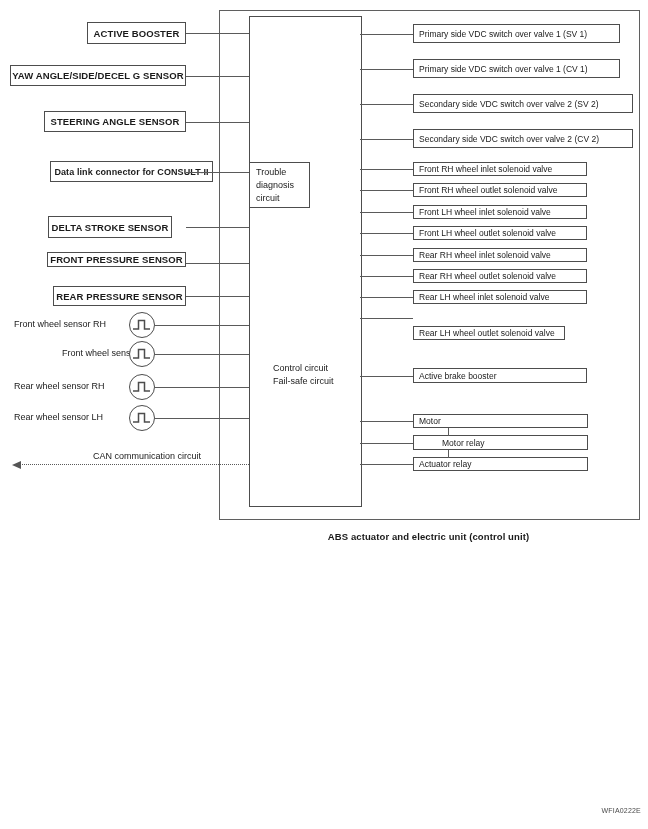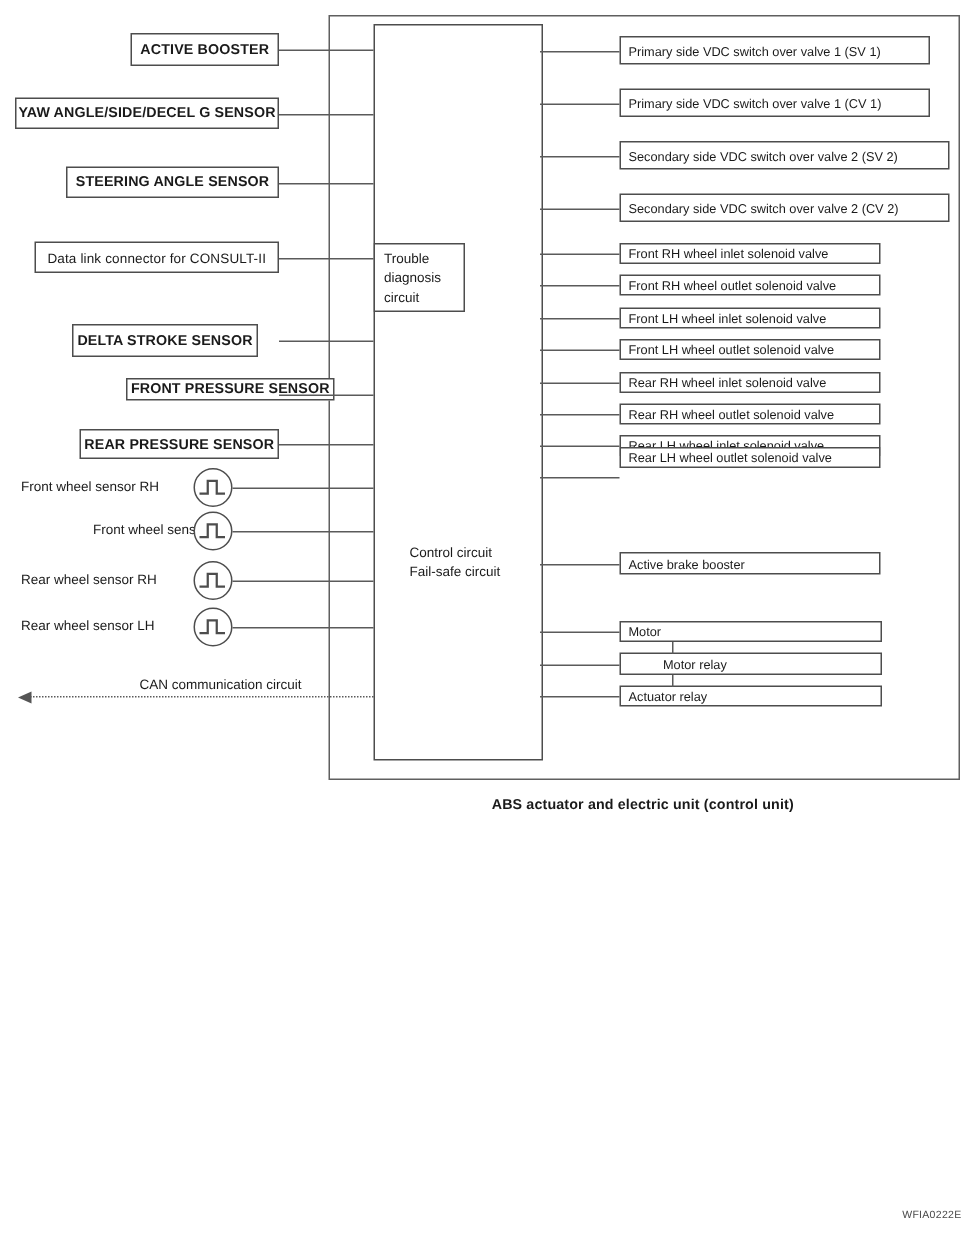--- a/index.html
+++ b/index.html
@@ -5,21 +5,21 @@
   html,body { margin:0; padding:0; background:#fff; }
   .canvas {
     position:relative; width:648px; height:829px; background:#ffffff;
     font-family:"Liberation Sans", sans-serif; color:#1a1a1a; overflow:hidden;
   }
   .box {
     position:absolute; box-sizing:border-box; background:#fff;
     border:1px solid #4d4d4d; display:flex; align-items:center;
   }
   .lbox { justify-content:center; font-weight:bold; font-size:9.5px; letter-spacing:.1px; text-align:center; }
-  .lbox.plain { font-weight:normal; font-size:9px; }
+  .lbox.plain { font-weight:bold; font-size:9px;margin-left:27px; }
   .rbox { justify-content:flex-start; padding-left:5px; font-size:8.5px; white-space:nowrap; }
   .hline { position:absolute; height:0; border-top:1px solid #5a5a5a; }
   .vline { position:absolute; width:0; border-left:1px solid #5a5a5a; }
   .dotline { position:absolute; height:0; border-top:1px dotted #5a5a5a; }
   .freelabel { position:absolute; font-size:9px; white-space:nowrap; }
   .outer { position:absolute; left:219px; top:10px; width:419px; height:508px;
            border:1px solid #5f5f5f; background:transparent; }
   .inner { position:absolute; left:249px; top:16px; width:111px; height:489px;
            border:1px solid #4d4d4d; background:transparent; }
   .troublebox { position:absolute; left:249px; top:162px; width:61px; height:46px;
@@ -66,21 +66,21 @@
 <div class="box lbox" style="left: 87px; top: 22px; width: 99px; height: 22px;">ACTIVE BOOSTER</div>
     <div class="hline" style="left: 186px; top: 33px; width: 63px;"></div>
     <div class="box lbox" style="left: 10px; top: 65px; width: 176px; height: 21px;">YAW ANGLE/SIDE/DECEL G SENSOR</div>
     <div class="hline" style="left: 186px; top: 76px; width: 63px;"></div>
     <div class="box lbox" style="left: 44px; top: 111px; width: 142px; height: 21px;">STEERING ANGLE SENSOR</div>
     <div class="hline" style="left: 186px; top: 122px; width: 63px;"></div>
     <div class="box lbox plain" style="left: 23px; top: 161px; width: 163px; height: 21px;">Data link connector for CONSULT-II</div>
     <div class="hline" style="left: 186px; top: 172px; width: 63px;"></div>
     <div class="box lbox" style="left: 48px; top: 216px; width: 124px; height: 22px; text-align: right;">DELTA STROKE SENSOR</div>
     <div class="hline" style="left: 186px; top: 227px; width: 63px;"></div>
-    <div class="box lbox" style="left: 47px; top: 252px; width: 139px; height: 15px; margin-left: 37px;">FRONT PRESSURE SENSOR</div>
+    <div class="box lbox" style="left: 47px; top: 252px; width: 139px; height: 15px;">FRONT PRESSURE SENSOR</div>
     <div class="hline" style="left: 186px; top: 263px; width: 63px;"></div>
     <div class="box lbox" style="left: 53px; top: 286px; width: 133px; height: 20px;">REAR PRESSURE SENSOR</div>
     <div class="hline" style="left: 186px; top: 296px; width: 63px;"></div>
     <div class="freelabel" style="left: 14px; top: 319px;">Front wheel sensor RH</div>
     <div class="sensor-circle" style="left: 129px; top: 312px;">
       <svg width="22" height="22" viewBox="0 0 22 22">
         <path d="M2 15 H7.5 V6.5 H13.5 V15 H19" fill="none" stroke="#4d4d4d" stroke-width="1.5"></path>
       </svg>
     </div>
     <div class="hline" style="left: 155px; top: 325px; width: 94px;"></div>
@@ -120,21 +120,21 @@
     <div class="box rbox" style="left: 413px; top: 205px; width: 174px; height: 14px;">Front LH wheel inlet solenoid valve</div>
     <div class="hline" style="left: 360px; top: 212px; width: 53px;"></div>
     <div class="box rbox" style="left: 413px; top: 226px; width: 174px; height: 14px;">Front LH wheel outlet solenoid valve</div>
     <div class="hline" style="left: 360px; top: 233px; width: 53px;"></div>
     <div class="box rbox" style="left: 413px; top: 248px; width: 174px; height: 14px;">Rear RH wheel inlet solenoid valve</div>
     <div class="hline" style="left: 360px; top: 255px; width: 53px;"></div>
     <div class="box rbox" style="left: 413px; top: 269px; width: 174px; height: 14px;">Rear RH wheel outlet solenoid valve</div>
     <div class="hline" style="left: 360px; top: 276px; width: 53px;"></div>
     <div class="box rbox" style="left: 413px; top: 290px; width: 174px; height: 14px;">Rear LH wheel inlet solenoid valve</div>
     <div class="hline" style="left: 360px; top: 297px; width: 53px;"></div>
-    <div class="box rbox" style="left: 413px; top: 298px; width: 174px; height: 14px;">Rear LH wheel outlet solenoid valve</div>
+    <div class="box rbox" style="left: 413px; top: 326px; width: 152px; height: 14px;">Rear LH wheel outlet solenoid valve</div>
     <div class="hline" style="left: 360px; top: 318px; width: 53px;"></div>
     <div class="box rbox" style="left: 413px; top: 368px; width: 174px; height: 15px;">Active brake booster</div>
     <div class="hline" style="left: 360px; top: 376px; width: 53px;"></div>
     <div class="box rbox" style="left: 413px; top: 414px; width: 175px; height: 14px;">Motor</div>
     <div class="hline" style="left: 360px; top: 421px; width: 53px;"></div>
     <div class="box rbox" style="left: 413px; top: 435px; width: 175px; height: 15px; padding-left: 28px;">Motor relay</div>
     <div class="hline" style="left: 360px; top: 443px; width: 53px;"></div>
     <div class="box rbox" style="left: 413px; top: 457px; width: 175px; height: 14px;">Actuator relay</div>
     <div class="hline" style="left: 360px; top: 464px; width: 53px;"></div>
     <div class="vline" style="left: 448px; top: 428px; height: 8px;"></div>

